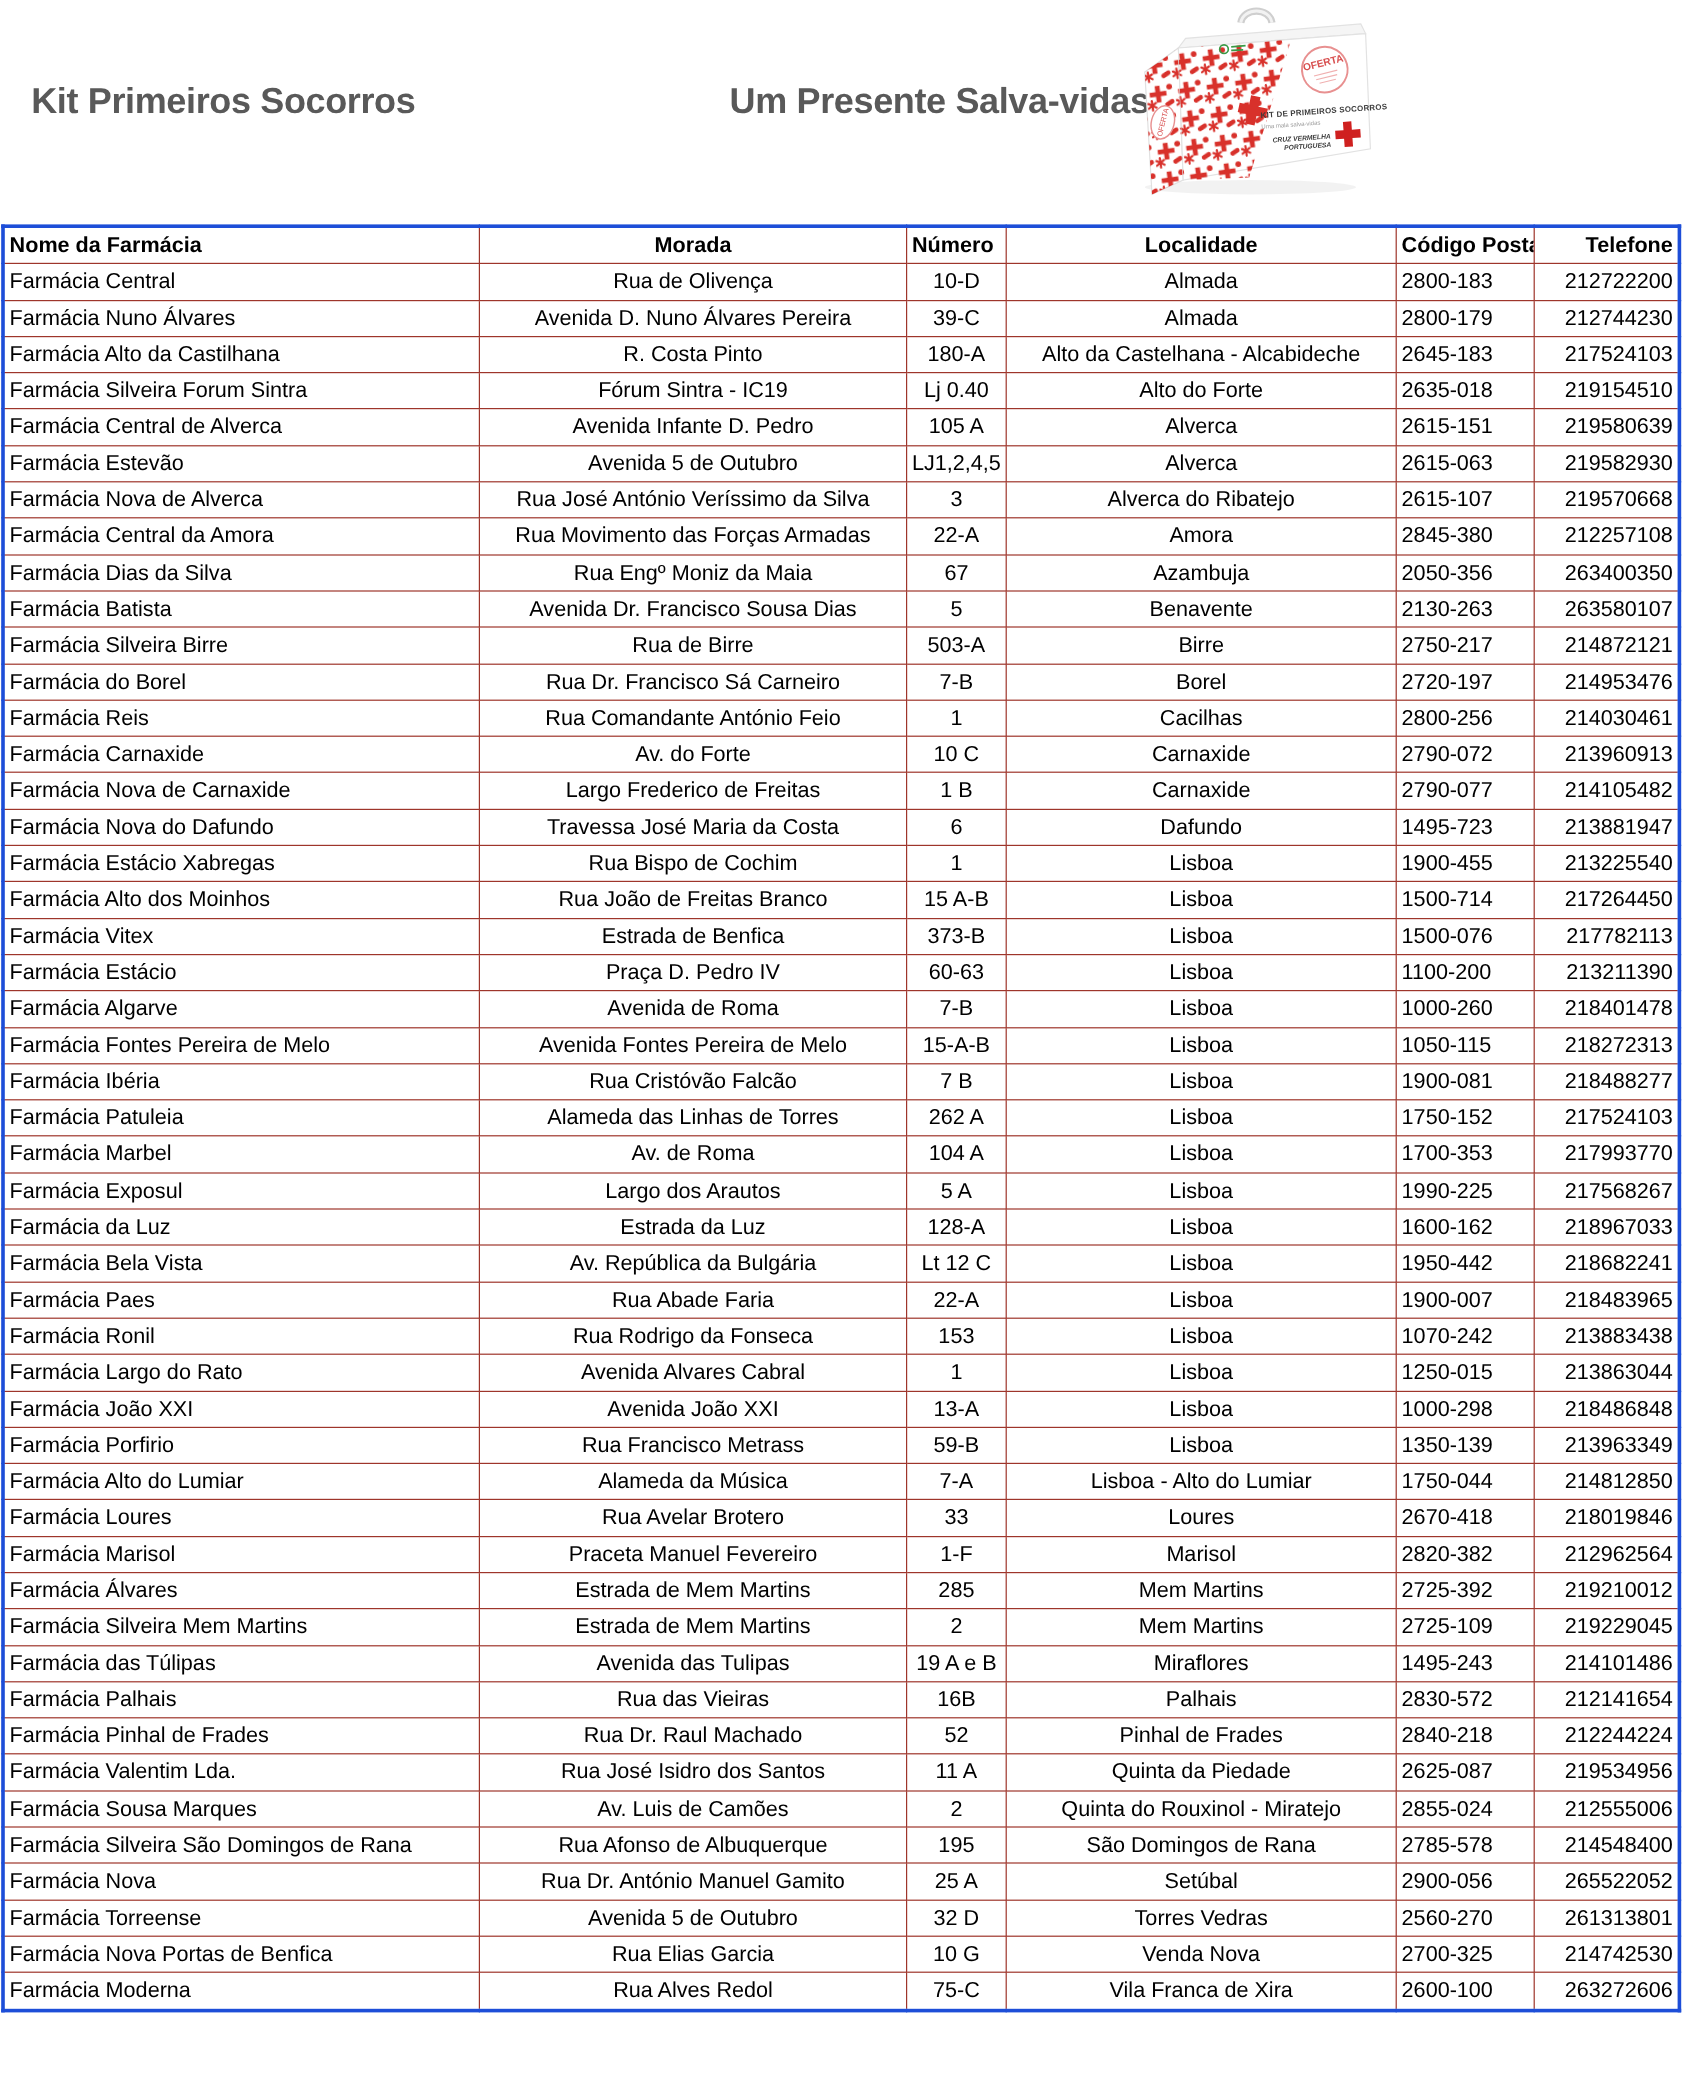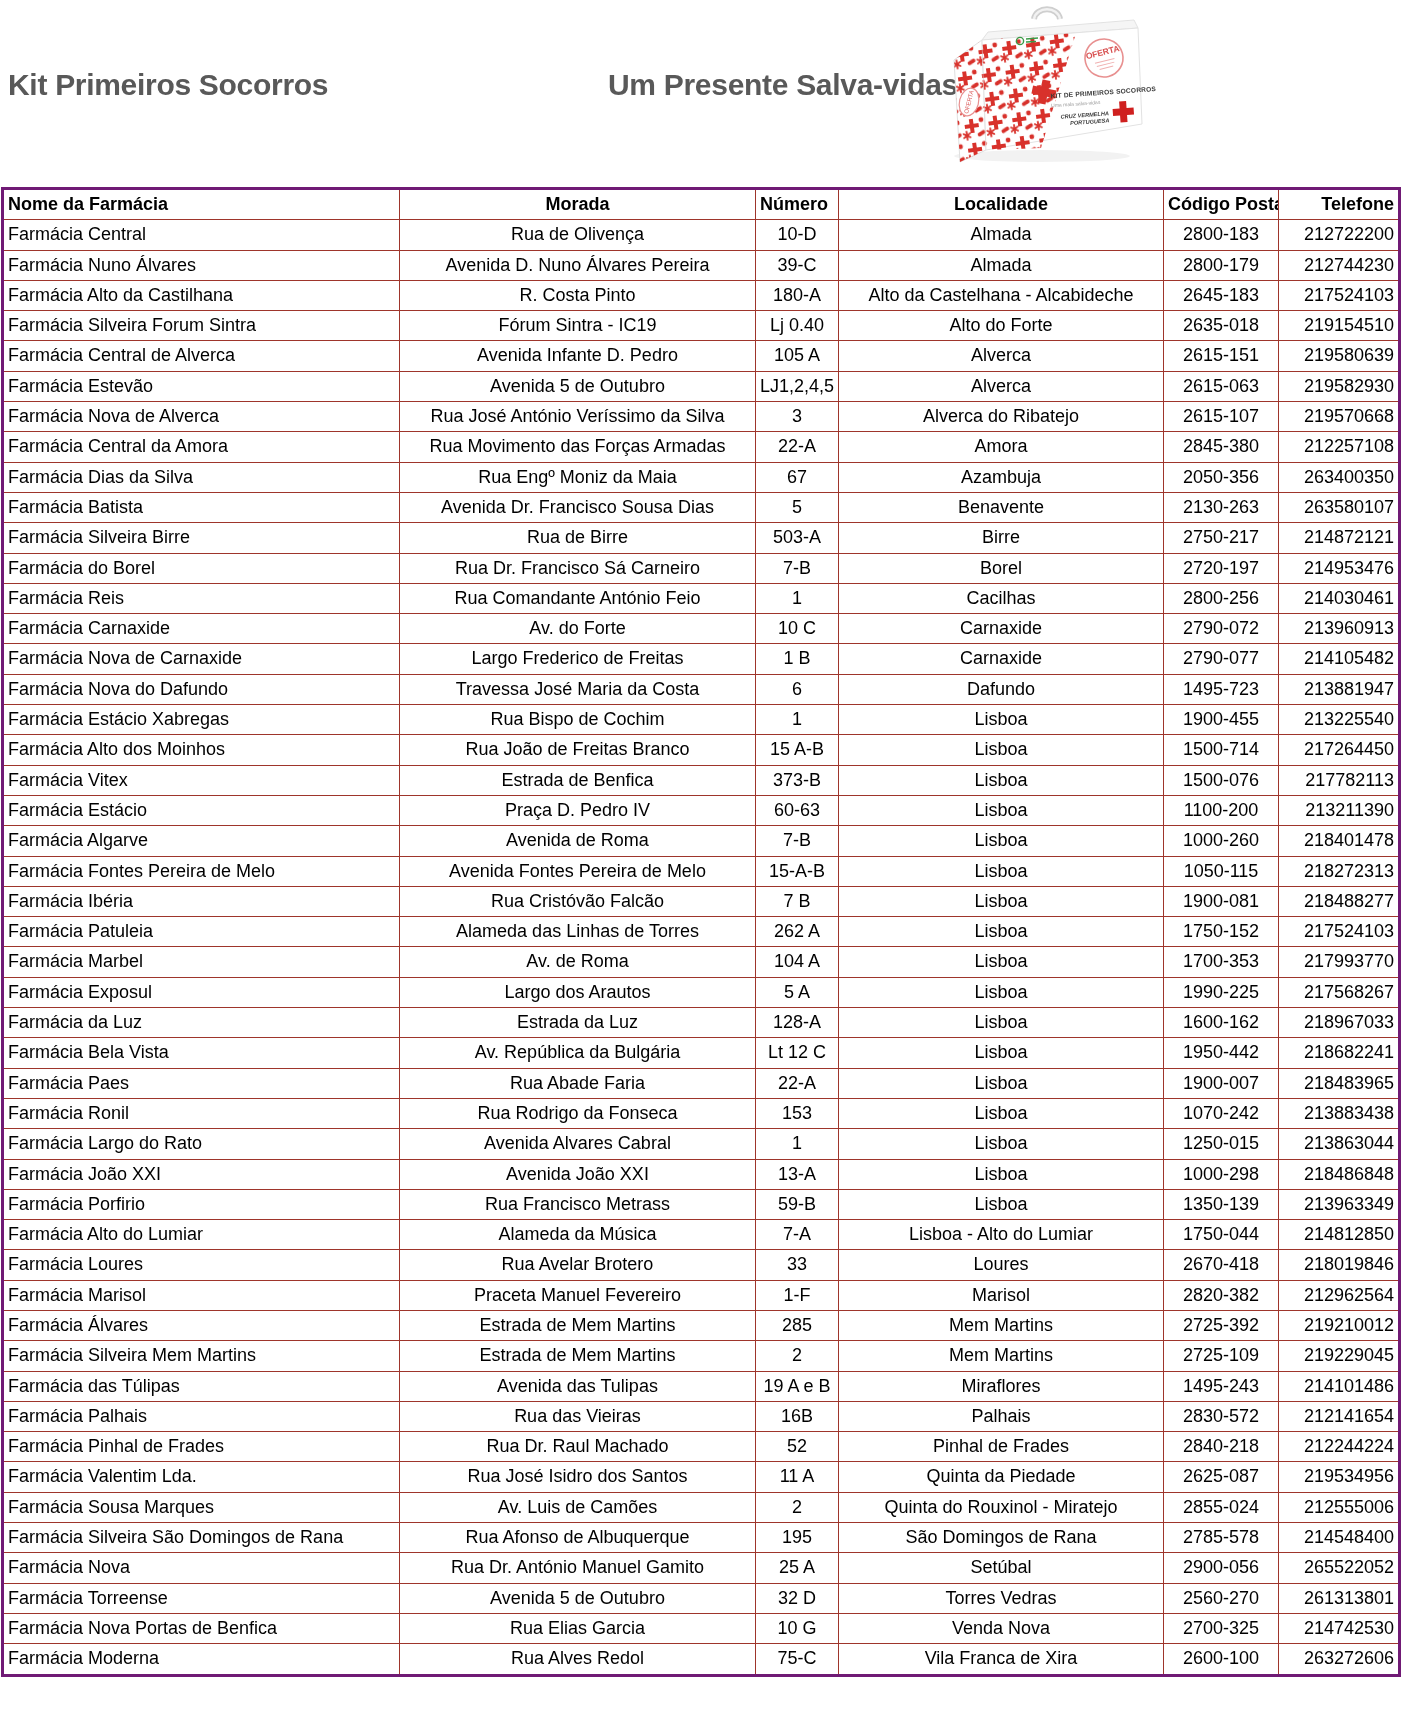--- a/index.html
+++ b/index.html
@@ -4,45 +4,45 @@
 <style>
   html,body { margin:0; padding:0; background:#ffffff; }
   .page {
     position:relative; width:1402px; height:1736px; background:#fff;
     font-family:"Liberation Sans", sans-serif; overflow:hidden;
   }
   .title {
     position:absolute; top:68px; font-size:30px; font-weight:bold;
     color:#595959; letter-spacing:-0.3px; white-space:nowrap;
   }
-  .title-left  { left:8px; }
+  .title-left  { left:26px; }
   .title-right { left:608px; }
   .box-svg { position:absolute; left:920px; top:2px; width:250px; height:166px; }
 
   table.pharm {
     position:absolute; left:1px; top:187px; width:1397px;
     border-collapse:collapse; table-layout:fixed;
-    border:3px solid #701a75;
+    border:3px solid #1d4ed8;
     padding-left:36px;
   }
   table.pharm th, table.pharm td {
     border:1px solid #9e352b;
     height:29.3px; line-height:29.3px;
     padding:0 4px;
     font-size:18px; color:#000;
     white-space:nowrap; overflow:hidden;
     background:#fff;
   }
   thead th { color:#c00000; font-weight:bold; font-size:19px; }
   
   .c0 { text-align:left;  padding-left:6px; }
   .c1 { text-align:center;  padding-left:6px; }
   .c2 { text-align:center; padding-right:3px; overflow:visible; }
   .c3 { text-align:center;  padding-left:6px; }
-  .c4 { text-align:center; padding:0 2px; }
+  .c4 { text-align:left; padding:0 2px; }
   .c5 { text-align:right; padding-right:7px; }
   thead .c2 { text-align:left; padding-left:3px; }
   thead .c3 { text-align:center; }
   thead .c4 { text-align:center; padding:0; }
 </style>
 </head>
 <body>
 
 <div class="page">
 

